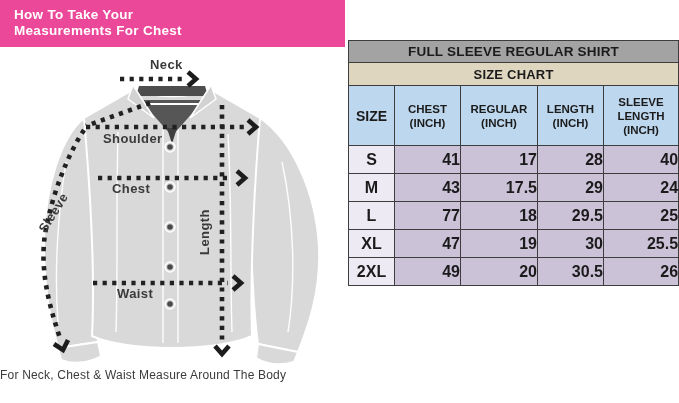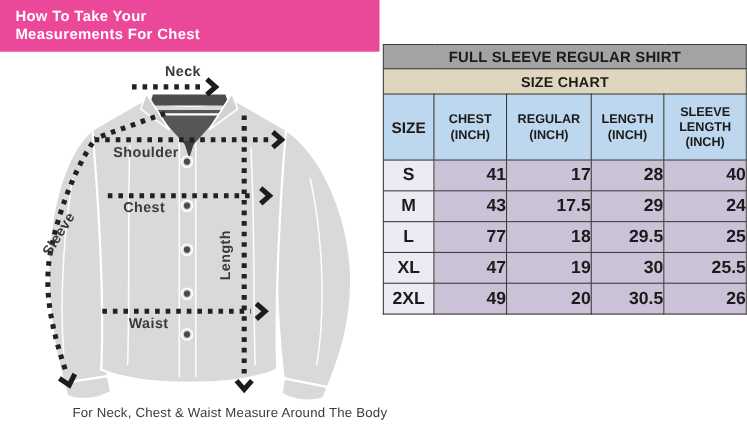--- a/index.html
+++ b/index.html
@@ -16,21 +16,21 @@
     font-size:13.5px; font-weight:bold; line-height:16px; letter-spacing:.3px;
   }
   
   .shirt-svg { position:absolute; left:0; top:42px; }
   .measure-label { font-size:13px; font-weight:600; fill:#3a3a3a; letter-spacing:.4px; }
   .dots { stroke:#212121; stroke-width:4.6; fill:none; stroke-dasharray:4.2 5.4; stroke-linecap:butt; }
   .chev { stroke:#1c1c1c; stroke-width:4.6; fill:none; stroke-linecap:butt; stroke-linejoin:miter; }
   .fold { stroke:#ffffff; stroke-width:1.4; fill:none; opacity:.95; }
   
   .footer-note {
-    position:absolute; left:0; top:367px; width:352px; text-align:right;
+    position:absolute; left:0; top:367px; width:352px; text-align:left;
     font-size:12px; color:#3b3b3b; line-height:16px; letter-spacing:.2px;
   }
   
   .chart-wrap { position:absolute; left:348px; top:40px; }
   table.size-chart {
     border-collapse:collapse; table-layout:fixed; width:330px;
     font-family:"Liberation Sans", sans-serif; color:#1b1b1b;
   }
   table.size-chart td, table.size-chart th {
     border:1px solid #3d3d3d; text-align:center; vertical-align:middle;

